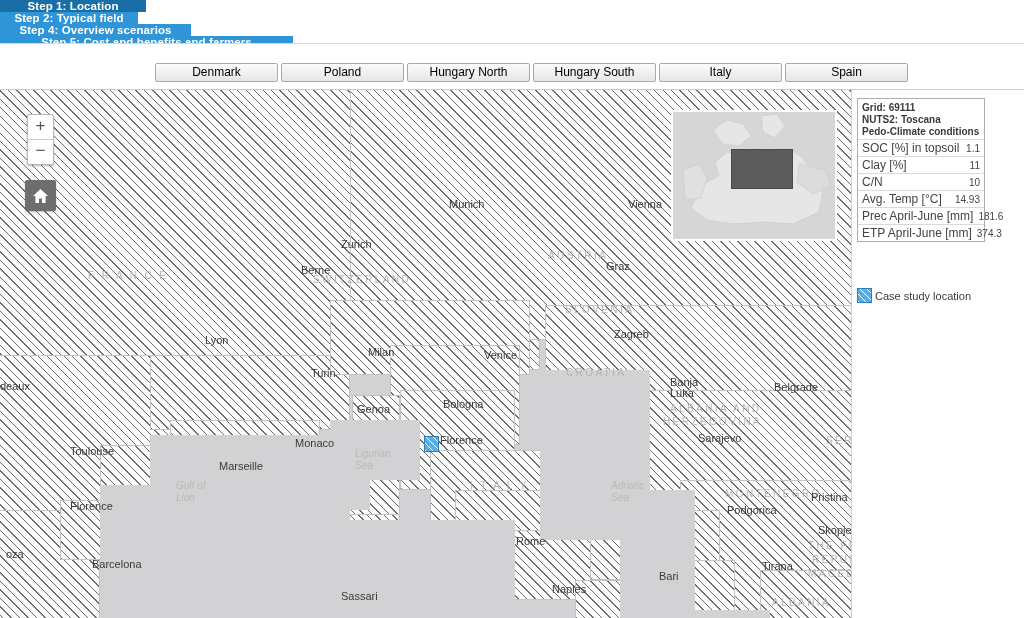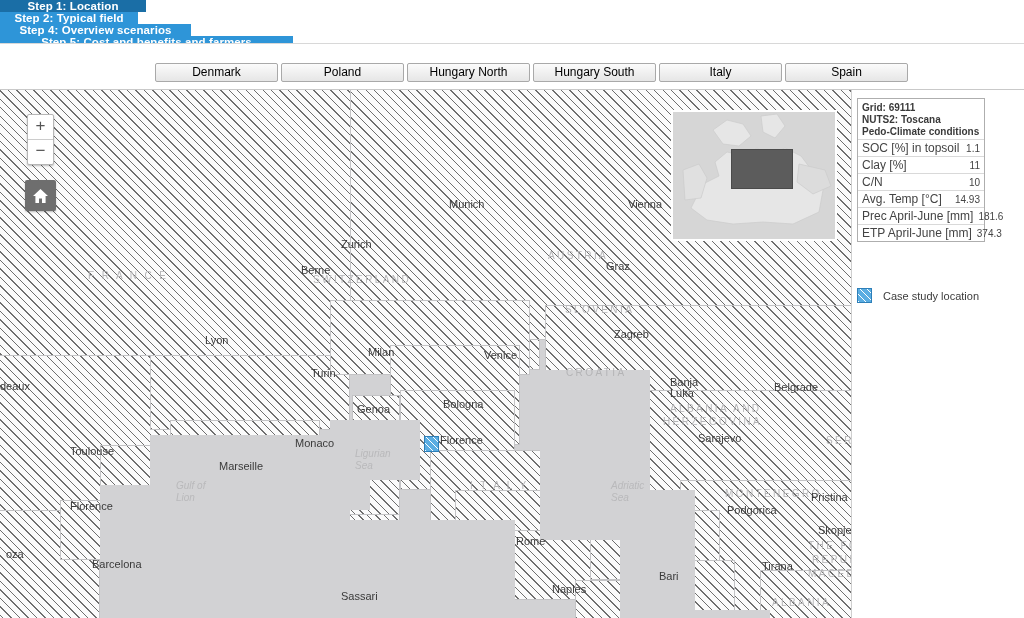--- a/index.html
+++ b/index.html
@@ -251,21 +251,21 @@
   }
   .ip-row .k { font-size: 12px; }
   .ip-row .v { font-size: 10px; padding-left: 5px; }
 
   
   #legend {
     position: absolute;
     left: 857px; top: 288px;
     display: flex;
     align-items: center;
-    gap: 11px;
+    gap: 3px;
     z-index: 50;
   }
   #legend-swatch {
     width: 15px;
     height: 15px;
     background-color: #5aade2;
     background-image: repeating-linear-gradient(
       45deg,
       #ffffff 0px, #ffffff 1px,
       rgba(0,0,0,0) 1px, rgba(0,0,0,0) 5px);

